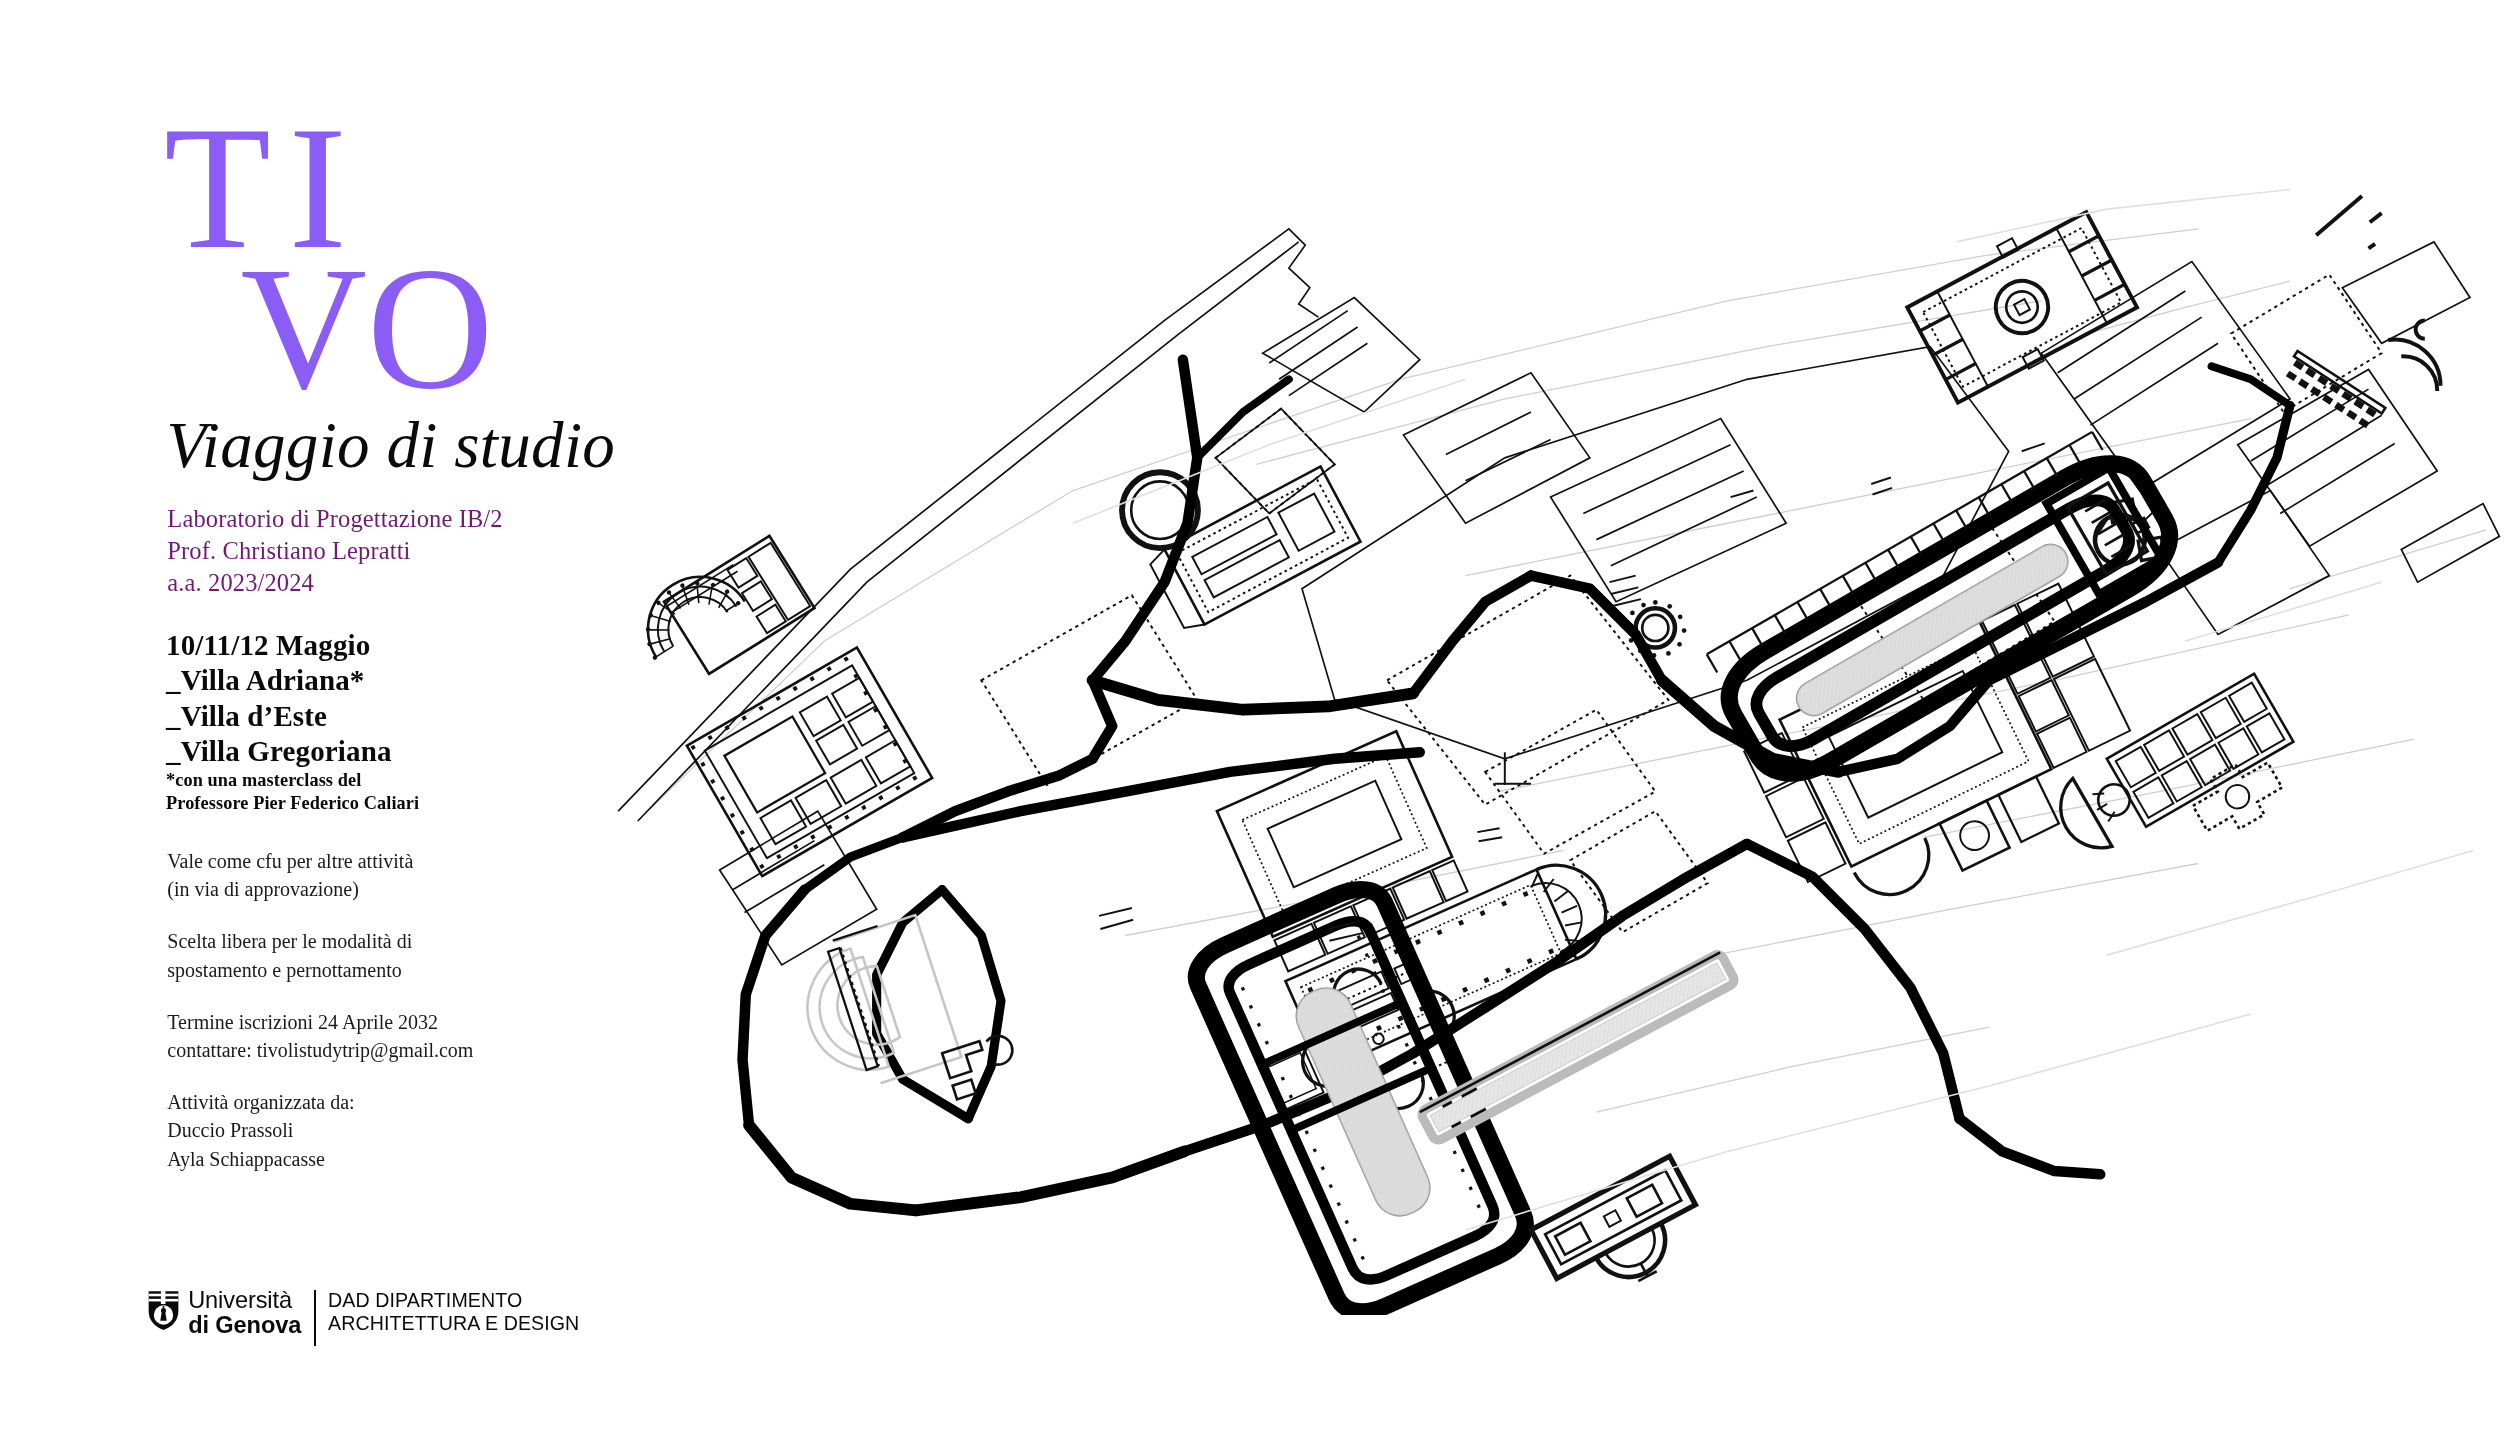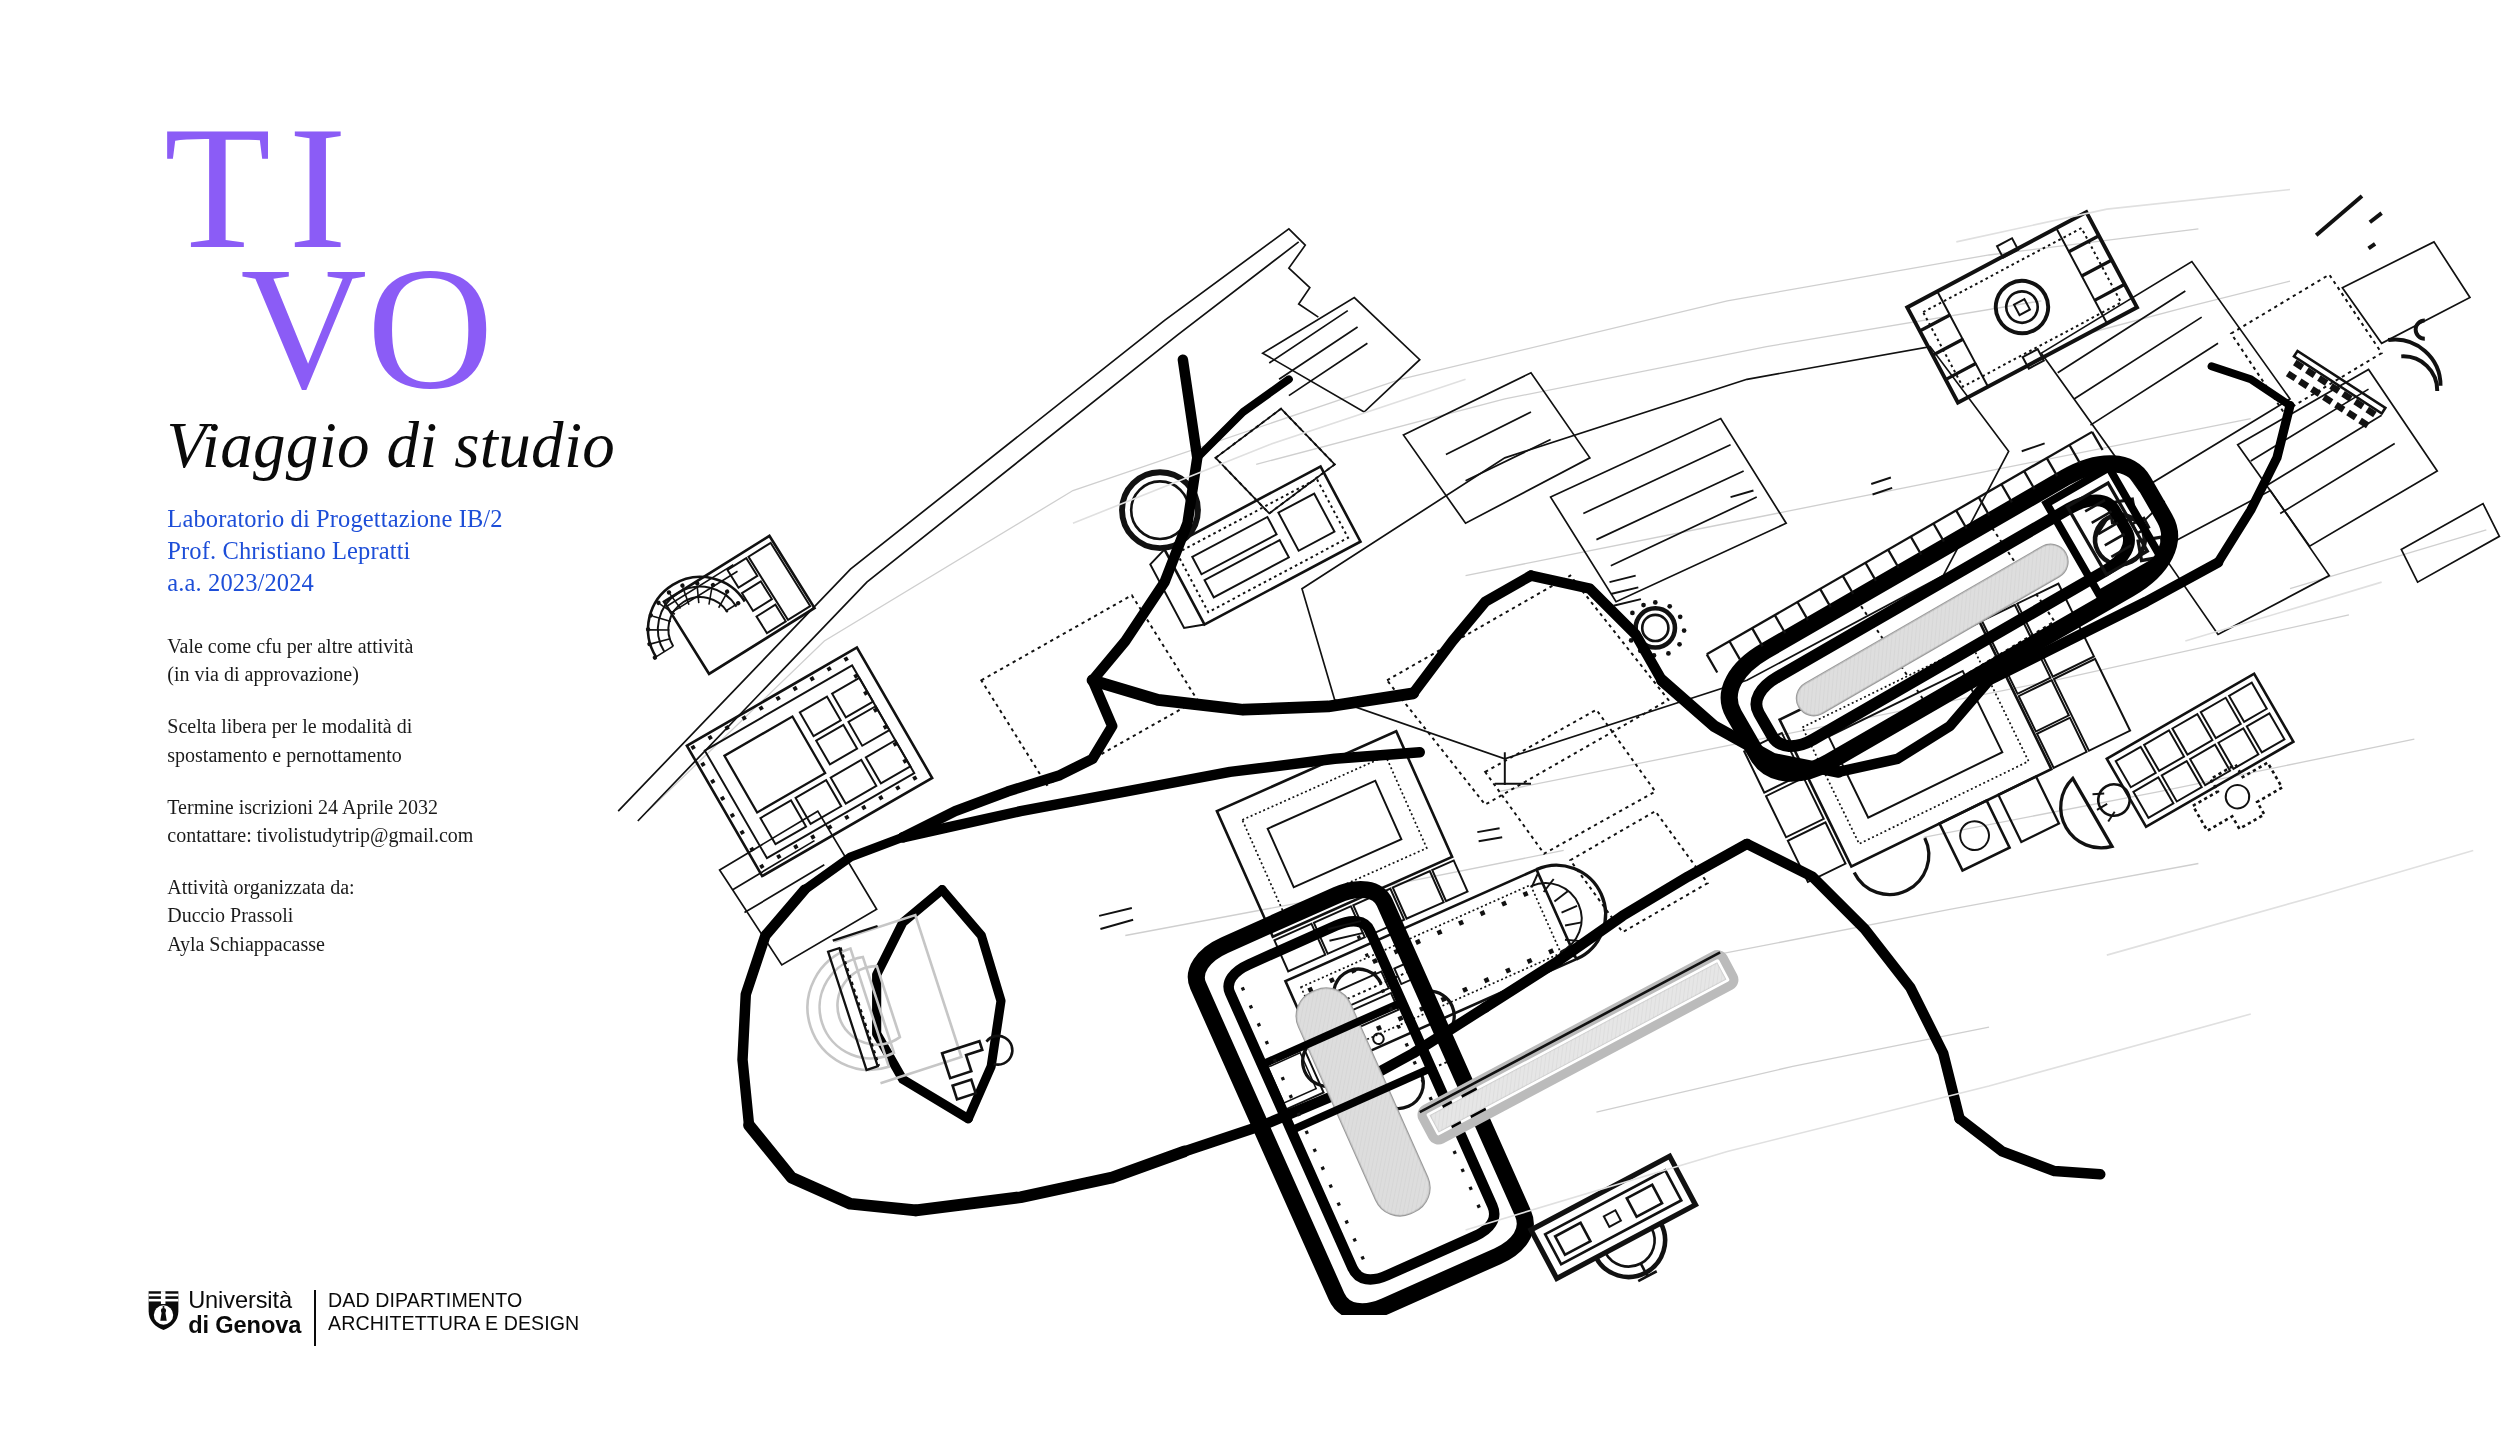--- a/index.html
+++ b/index.html
@@ -56,21 +56,21 @@
     white-space: nowrap;
   }
 
   
   .course-block {
     margin-top: 22px;
     margin-left: 3.3px;
     font-size: 24.5px;
     line-height: 1.30;
     letter-spacing: 0.005em;
-    color: #1d4ed8;
+    color: #701a75;
   }
   .course-block .line { display: block; white-space: nowrap; }
 
   
   .dates-block {
     margin-top: 29px;
     margin-left: 2px;
     font-weight: bold;
     color: #0a0a0a;
   }
@@ -189,20 +189,28 @@
   </div>
 
   <div class="subtitle">Viaggio di studio</div>
 
   <div class="course-block">
     <span class="line">Laboratorio di Progettazione IB/2</span>
     <span class="line">Prof. Christiano Lepratti</span>
     <span class="line">a.a. 2023/2024</span>
   </div>
 
+  <div class="dates-block">
+    <span class="dateline">10/11/12 Maggio</span>
+    <span class="villa">_Villa Adriana*</span>
+    <span class="villa">_Villa d’Este</span>
+    <span class="villa">_Villa Gregoriana</span>
+    <span class="note">*con una masterclass del</span>
+    <span class="note"> Professore Pier Federico Caliari</span>
+  </div>
 
   <div class="notes">
 
     <p class="note-para">
       <span class="line">Vale come cfu per altre attività</span>
       <span class="line">(in via di approvazione)</span>
     </p>
 
     <p class="note-para">
       <span class="line">Scelta libera per le modalità di</span>

